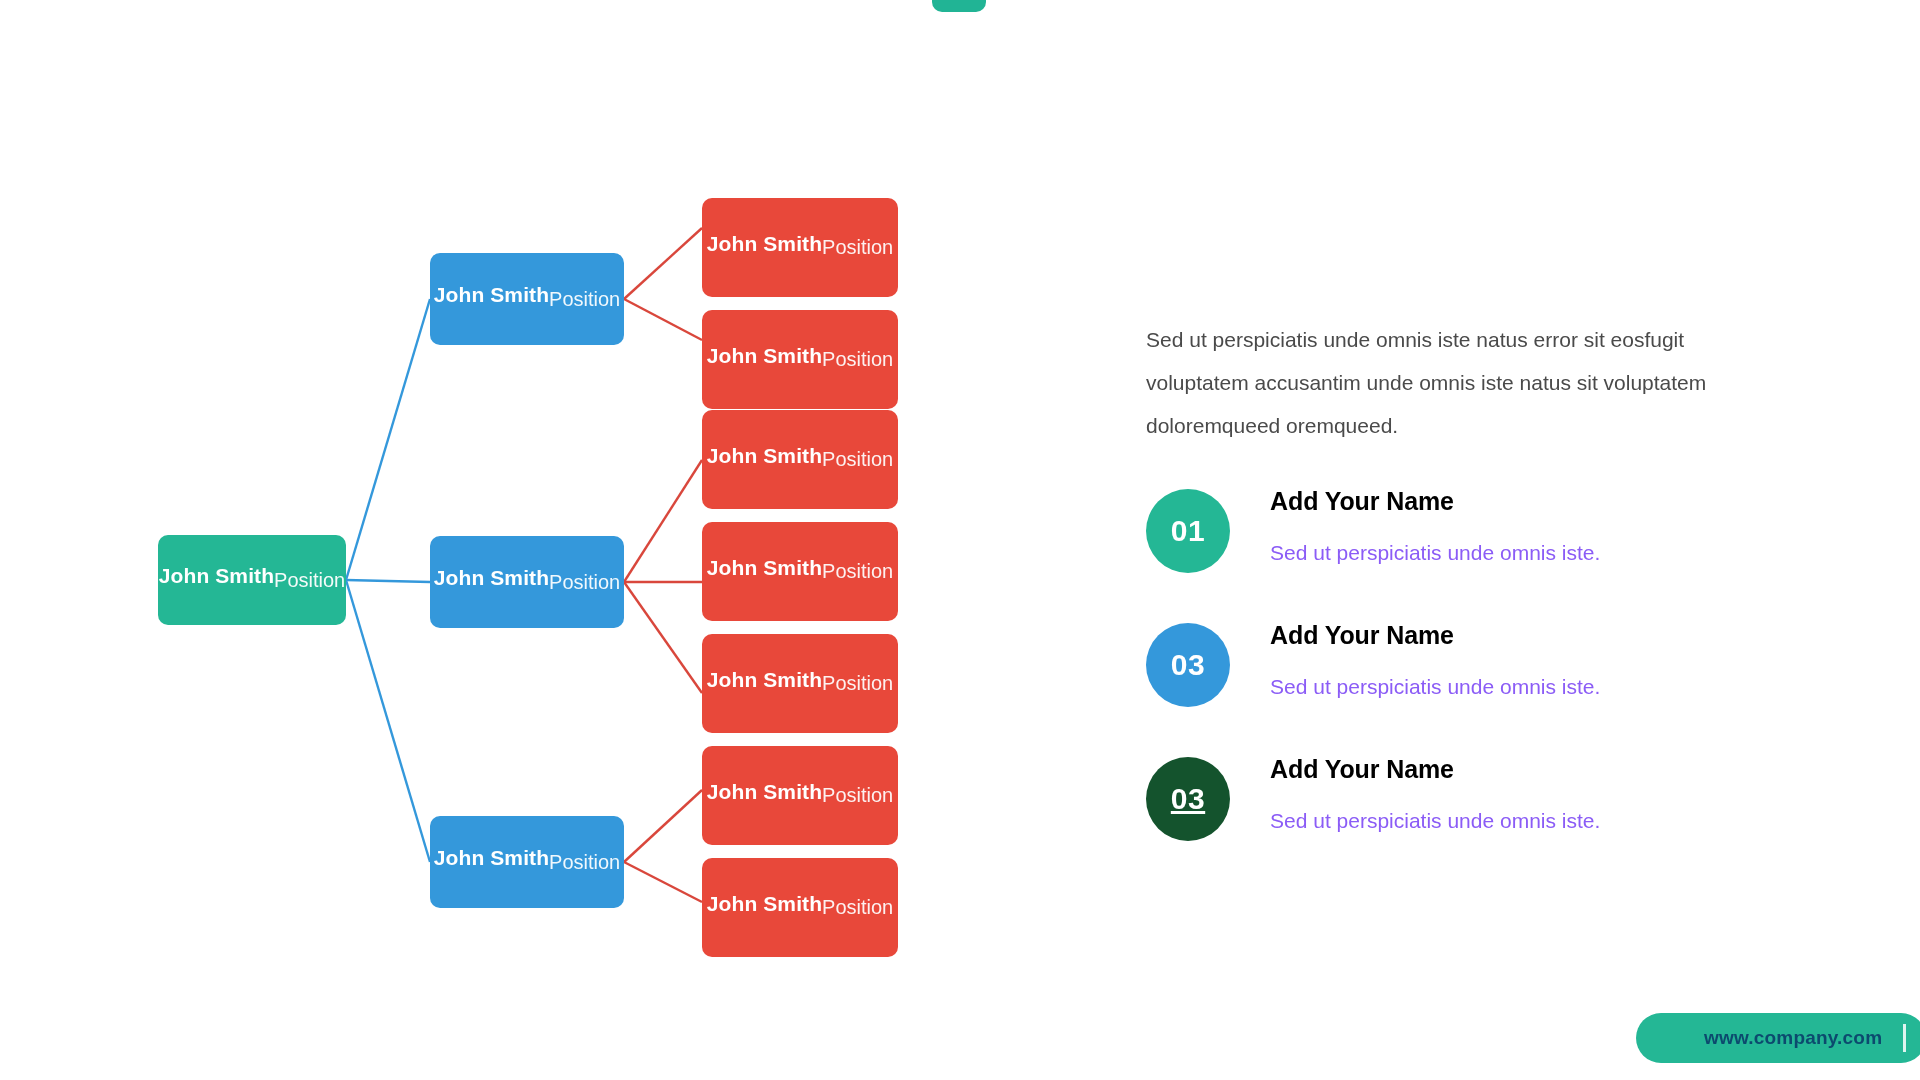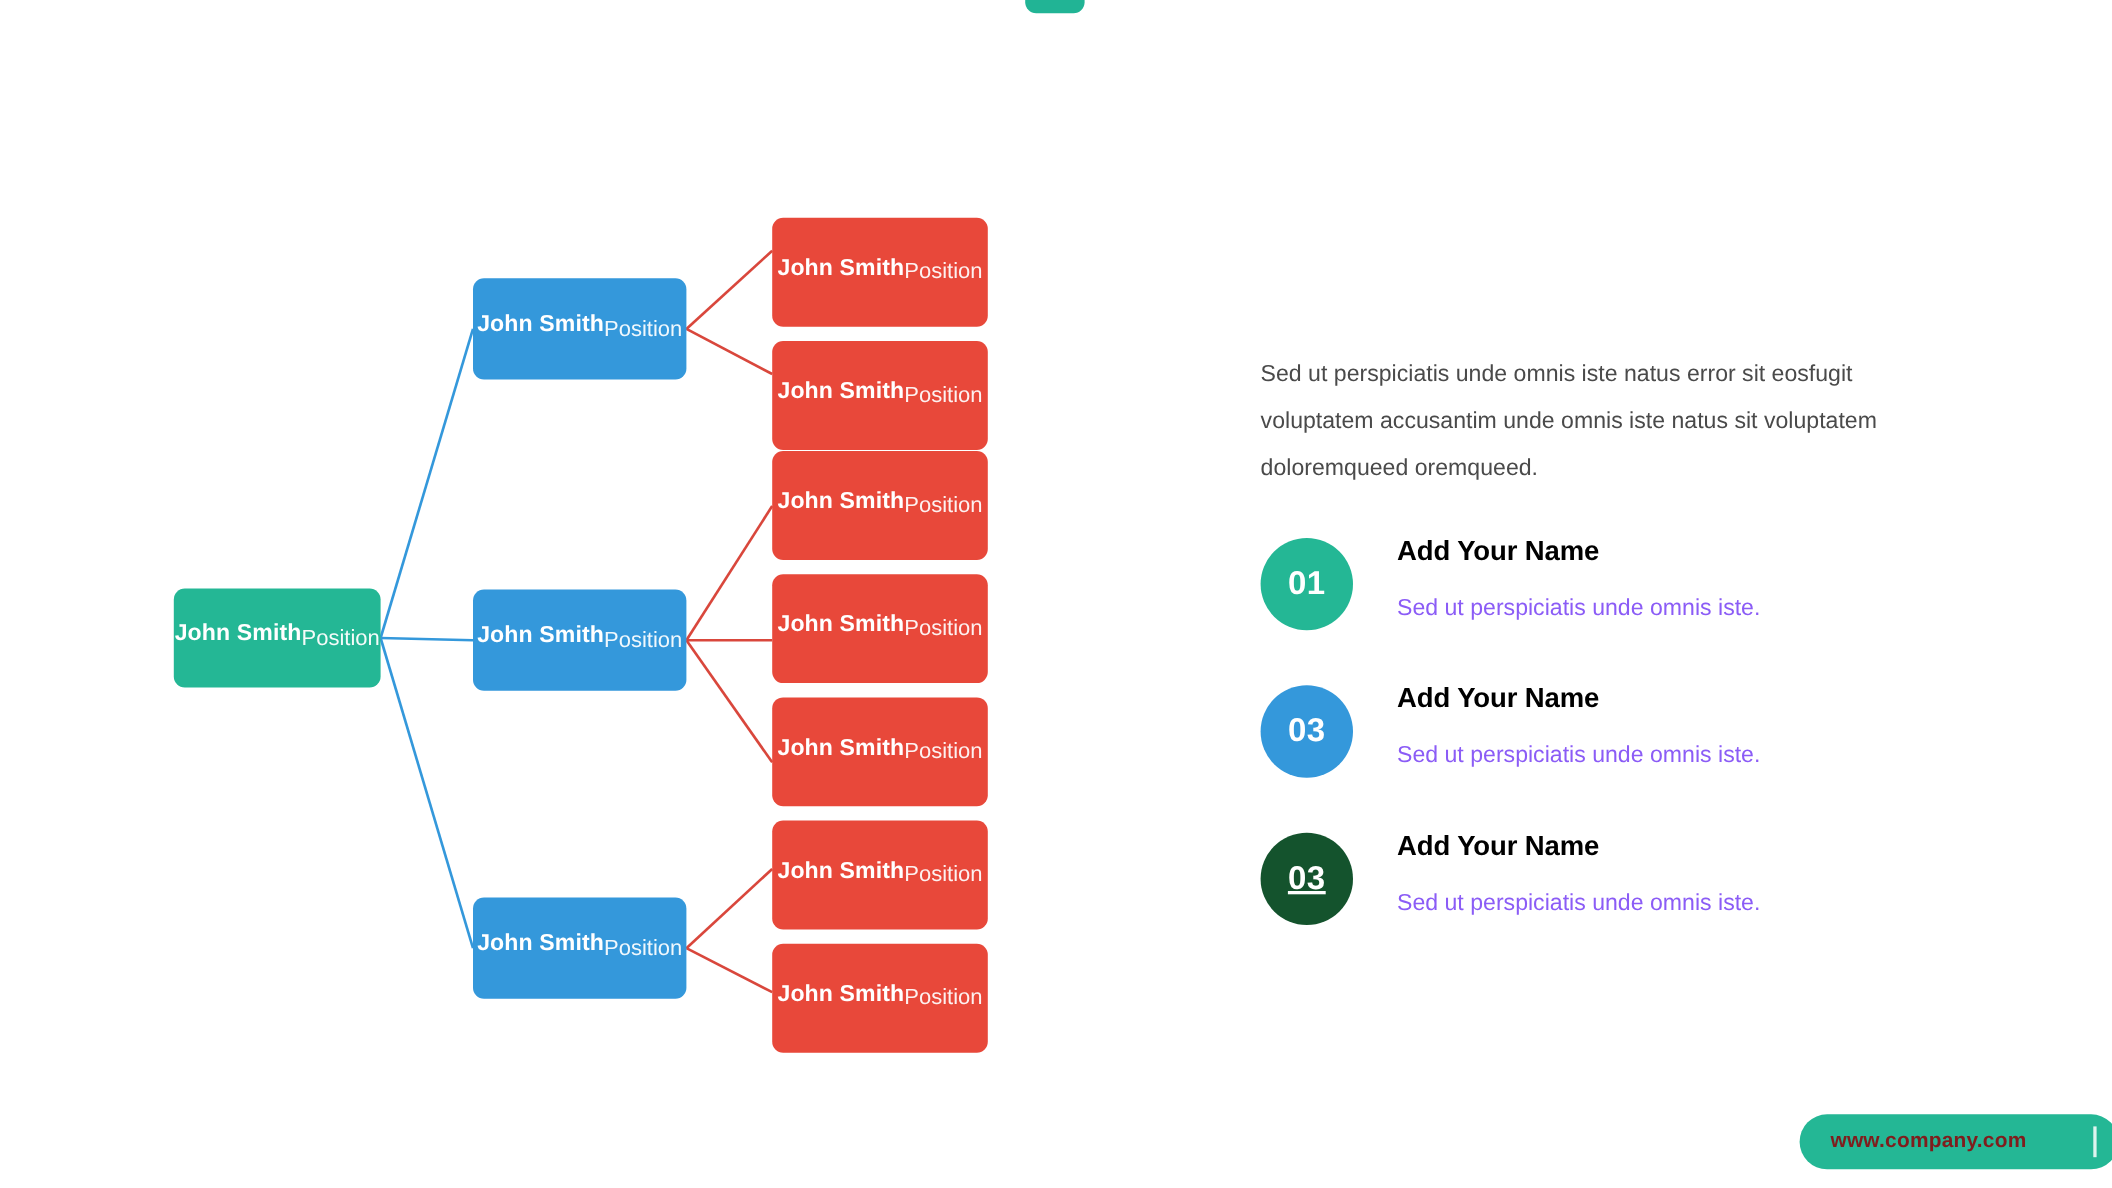--- a/index.html
+++ b/index.html
@@ -177,25 +177,25 @@
     left: 1636px;
     top: 1013px;
     width: 290px;
     height: 50px;
     background: #24b795;
     border-radius: 25px;
     display: flex;
     align-items: center;
   }
   .footer-url {
-    color: #7f1d1d;
+    color: #0c4a6e;
     font-size: 19px;
     font-weight: 700;
     letter-spacing: 0.2px;
-    margin-left: 28px;
+    margin-left: 68px;
     text-align: right;
   }
   .footer-divider {
     position: absolute;
     right: 20px;
     top: 11px;
     width: 3px;
     height: 28px;
     background: #ffffff;
     opacity: 0.85;

